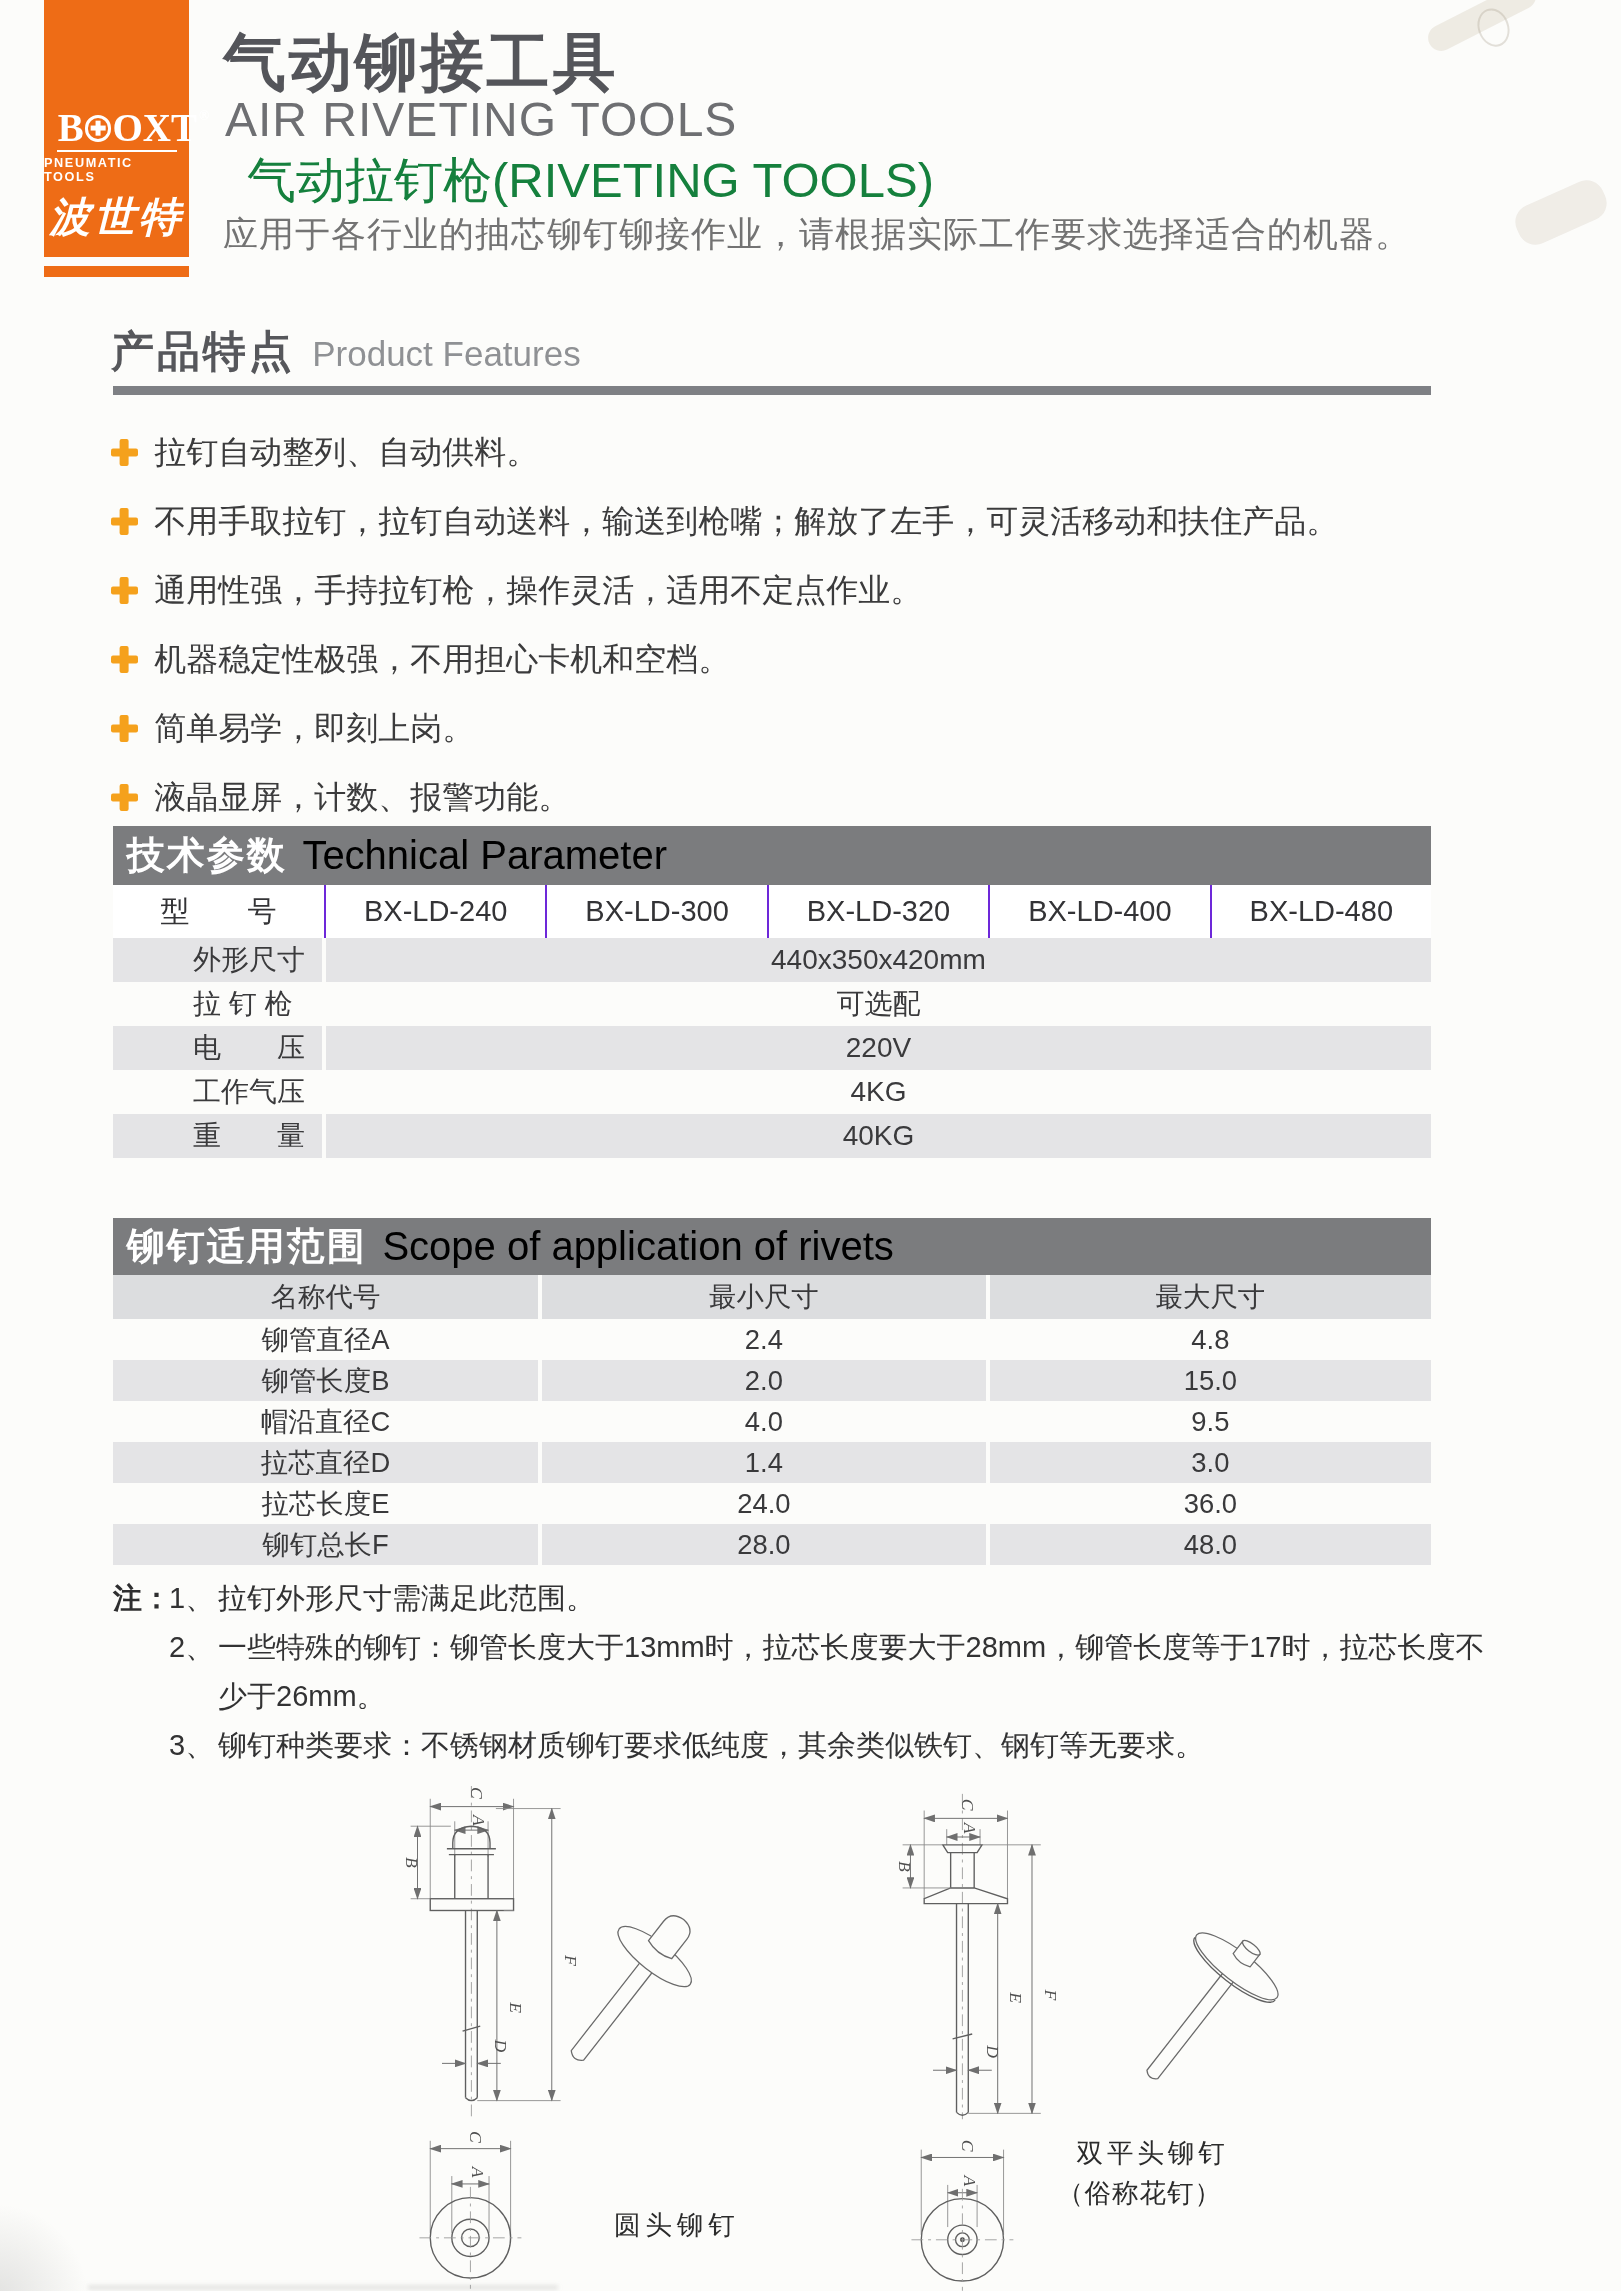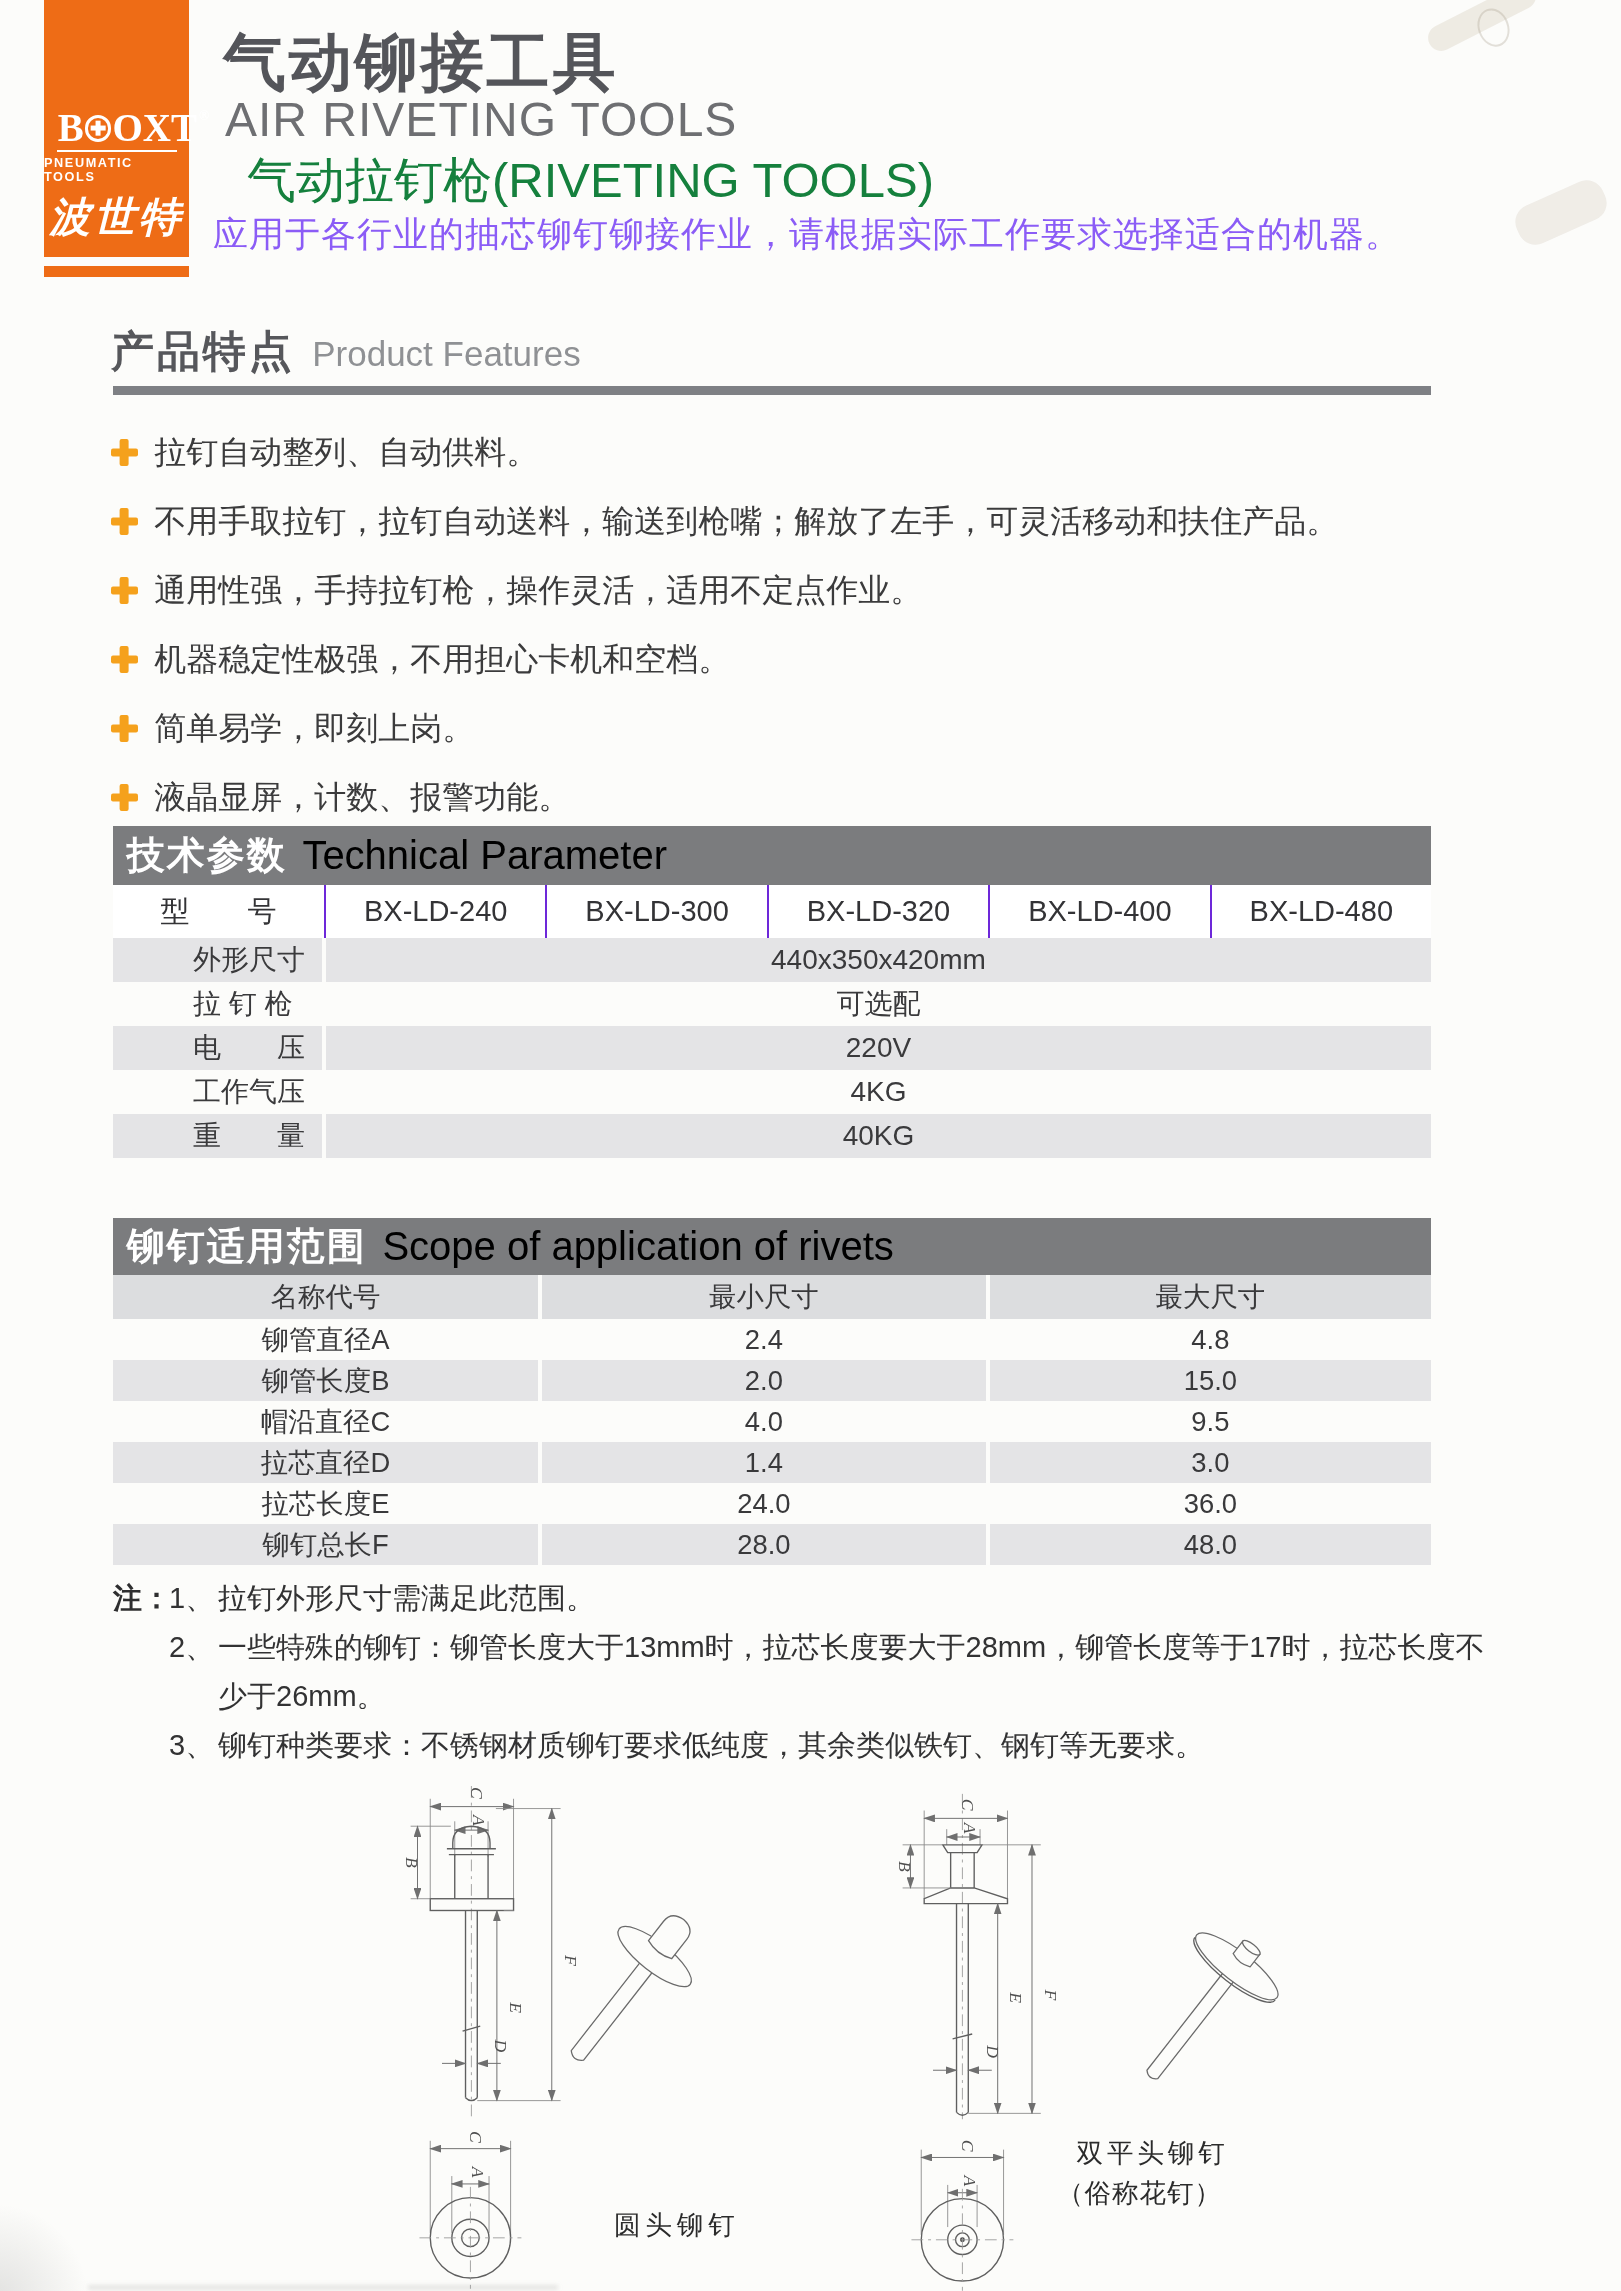--- a/index.html
+++ b/index.html
@@ -35,21 +35,21 @@
   .logo-divider{width:120px;height:2.9px;background:#fff;margin-top:2.9px;}
   .logo-sub{color:#fff;font-size:12.7px;font-weight:bold;letter-spacing:1.6px;margin-top:3.9px;}
   .logo-cn{color:#fff;font-size:41px;font-weight:bold;font-family:"DejaVu Serif",serif;
            letter-spacing:3.9px;margin-top:5.9px;font-style:italic;}
 
   
   .h-title{position:absolute;left:223px;top:19.6px;font-size:63px;font-weight:bold;color:#54555a;
            letter-spacing:2.9px;margin:0;}
   .h-en{position:absolute;left:225px;top:92px;font-size:48px;color:#6e6f72;letter-spacing:1px;}
   .h-sub{position:absolute;left:223px;top:148px;font-size:49px;color:#15803d;margin-left:24px;}
-  .h-desc{position:absolute;left:213px;top:211px;font-size:35px;color:#8b5cf6;letter-spacing:1px;}
+  .h-desc{position:absolute;left:223px;top:211px;font-size:35px;color:#737373;letter-spacing:1px;}
 
   
   .sec{position:absolute;left:111px;top:323px;display:flex;align-items:baseline;}
   .sec-cn{font-size:43px;font-weight:bold;color:#56575b;letter-spacing:2.9px;}
   .sec-en{font-size:35px;color:#8f9194;margin-left:17.6px;}
   .sec-rule{position:absolute;left:113px;top:386px;width:1318px;height:8.8px;background:#7e8084;}
 
   
   .features{position:absolute;left:111px;top:418px;list-style:none;margin:0;padding:0;}
   .features li{height:69px;display:flex;align-items:center;font-size:32px;color:#3b3b3c;}

